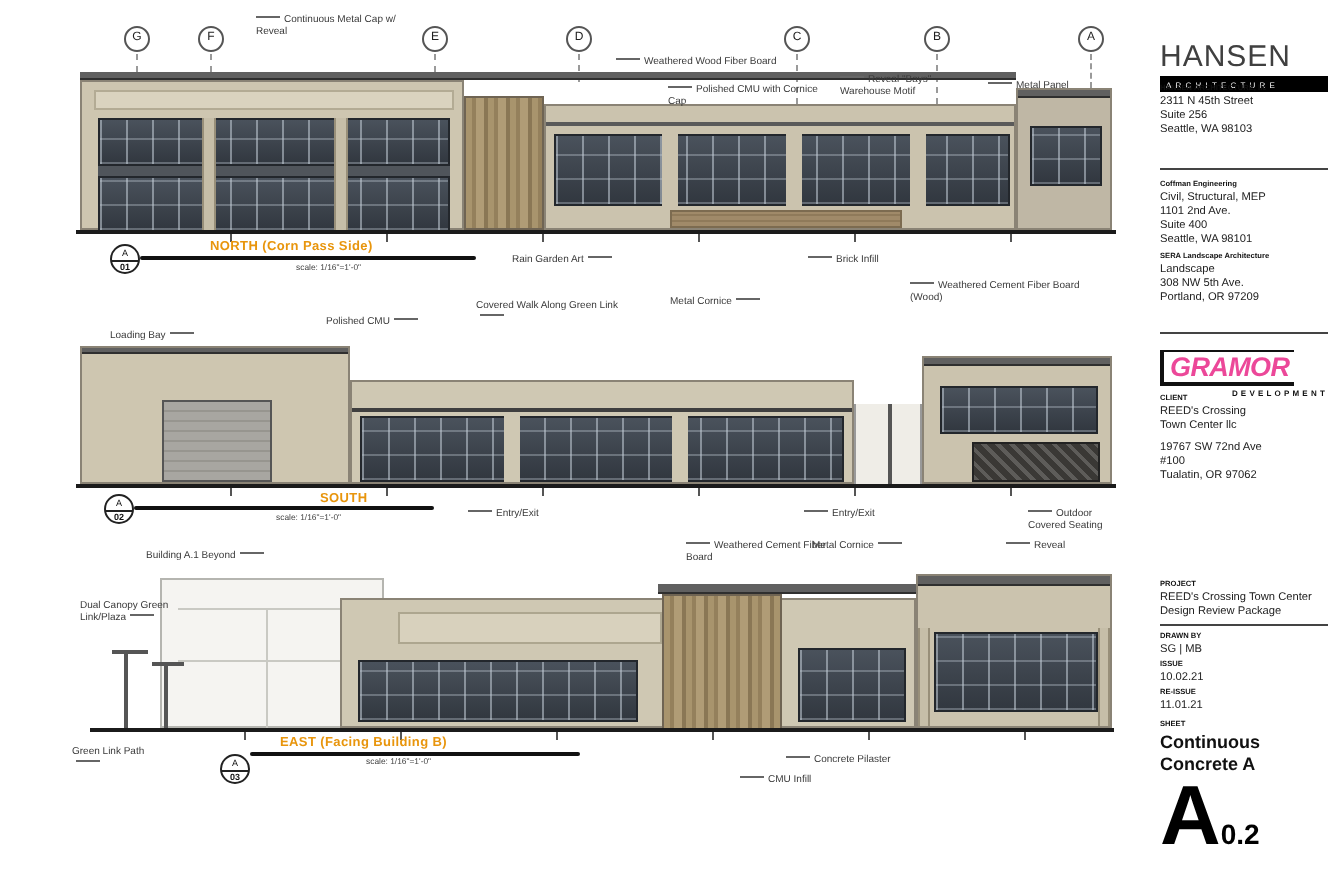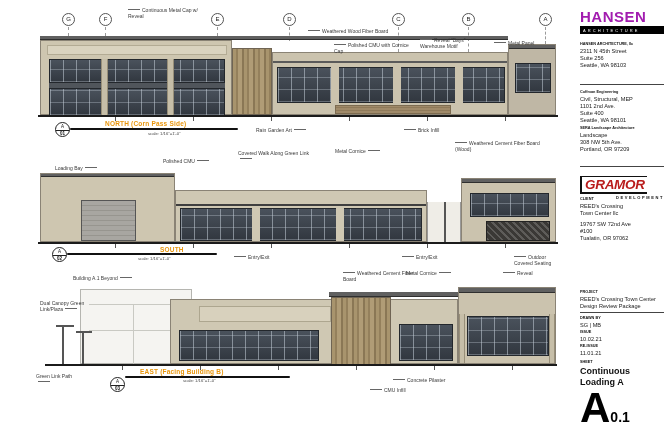--- a/index.html
+++ b/index.html
@@ -42,27 +42,27 @@
          background:repeating-linear-gradient(45deg, rgba(255,255,255,.18) 0 2px, transparent 2px 5px), #3a3835; }
   .sub { position:absolute; }
   .pil { position:absolute; background:#c6bea8; border-left:1px solid #988f79; border-right:1px solid #988f79; }
   .faded { position:absolute; background:#f5f4f1; border:1px solid #b5b5b0; }
   .fline { position:absolute; background:#c9c9c3; }
   .post { position:absolute; background:#555; }
 
   
   .sb { position:absolute; left:580px; top:0; width:86px; height:435px; }
   .sb .abs { position:absolute; left:0; }
-  .logo-main { font-size:15px; font-weight:bold; color:#a21caf; letter-spacing:.5px; }
+  .logo-main { font-size:15px; font-weight:normal; color:#404040; letter-spacing:.5px;margin-top:12px; }
   .logo-bar { margin-top:1px; background:#000; color:#fff; font-size:4px; letter-spacing:2.1px;
               padding:1.5px 0 1.5px 3px; width:84px; }
   .sb-h { font-size:3.8px; font-weight:bold; color:#111; margin-bottom:1.5px; }
   .sb-l { font-size:5.6px; color:#222; line-height:7px; }
   .sb-hr { position:absolute; left:0; width:84px; height:1px; background:#444; }
-  .gramor { display:inline-block; font-style:italic; font-weight:bold; font-size:13.5px; color:#b91c1c;
+  .gramor { display:inline-block; font-style:italic; font-weight:bold; font-size:13.5px; color:#ec4899;
             letter-spacing:-.3px; border-top:1.5px solid #111; border-left:2px solid #111;
             border-bottom:2px solid #111; padding:0 2px 0 3px; }
   .gramor-sub { font-size:4px; font-weight:bold; letter-spacing:1.6px; color:#111; text-align:right; width:84px; margin-top:1px; }
   .sheet-title { font-size:9px; font-weight:bold; color:#111; line-height:11px; }
   .bignum { display:flex; align-items:baseline; color:#000; }
   .bignum .big { font-size:42px; font-weight:bold; line-height:40px; }
   .bignum .small { font-size:14px; font-weight:bold; }
 </style>
 </head>
 <body>
@@ -280,22 +280,22 @@
     </div>
 
     <div class="abs" style="top:344px">
       <div class="sb-h">RE-ISSUE</div>
       <div class="sb-l">11.01.21</div>
     </div>
 
     <div class="abs" style="top:360px">
       <div class="sb-h">SHEET</div>
       <div class="sheet-title">Continuous</div>
-      <div class="sheet-title">Loading A</div>
+      <div class="sheet-title">Concrete A</div>
     </div>
 
     <div class="abs bignum" style="top:388px">
       <span class="big">A</span>
-      <span class="small">0.1</span>
+      <span class="small">0.2</span>
     </div>
 
   </div>
 </div>
 
 </body></html>

